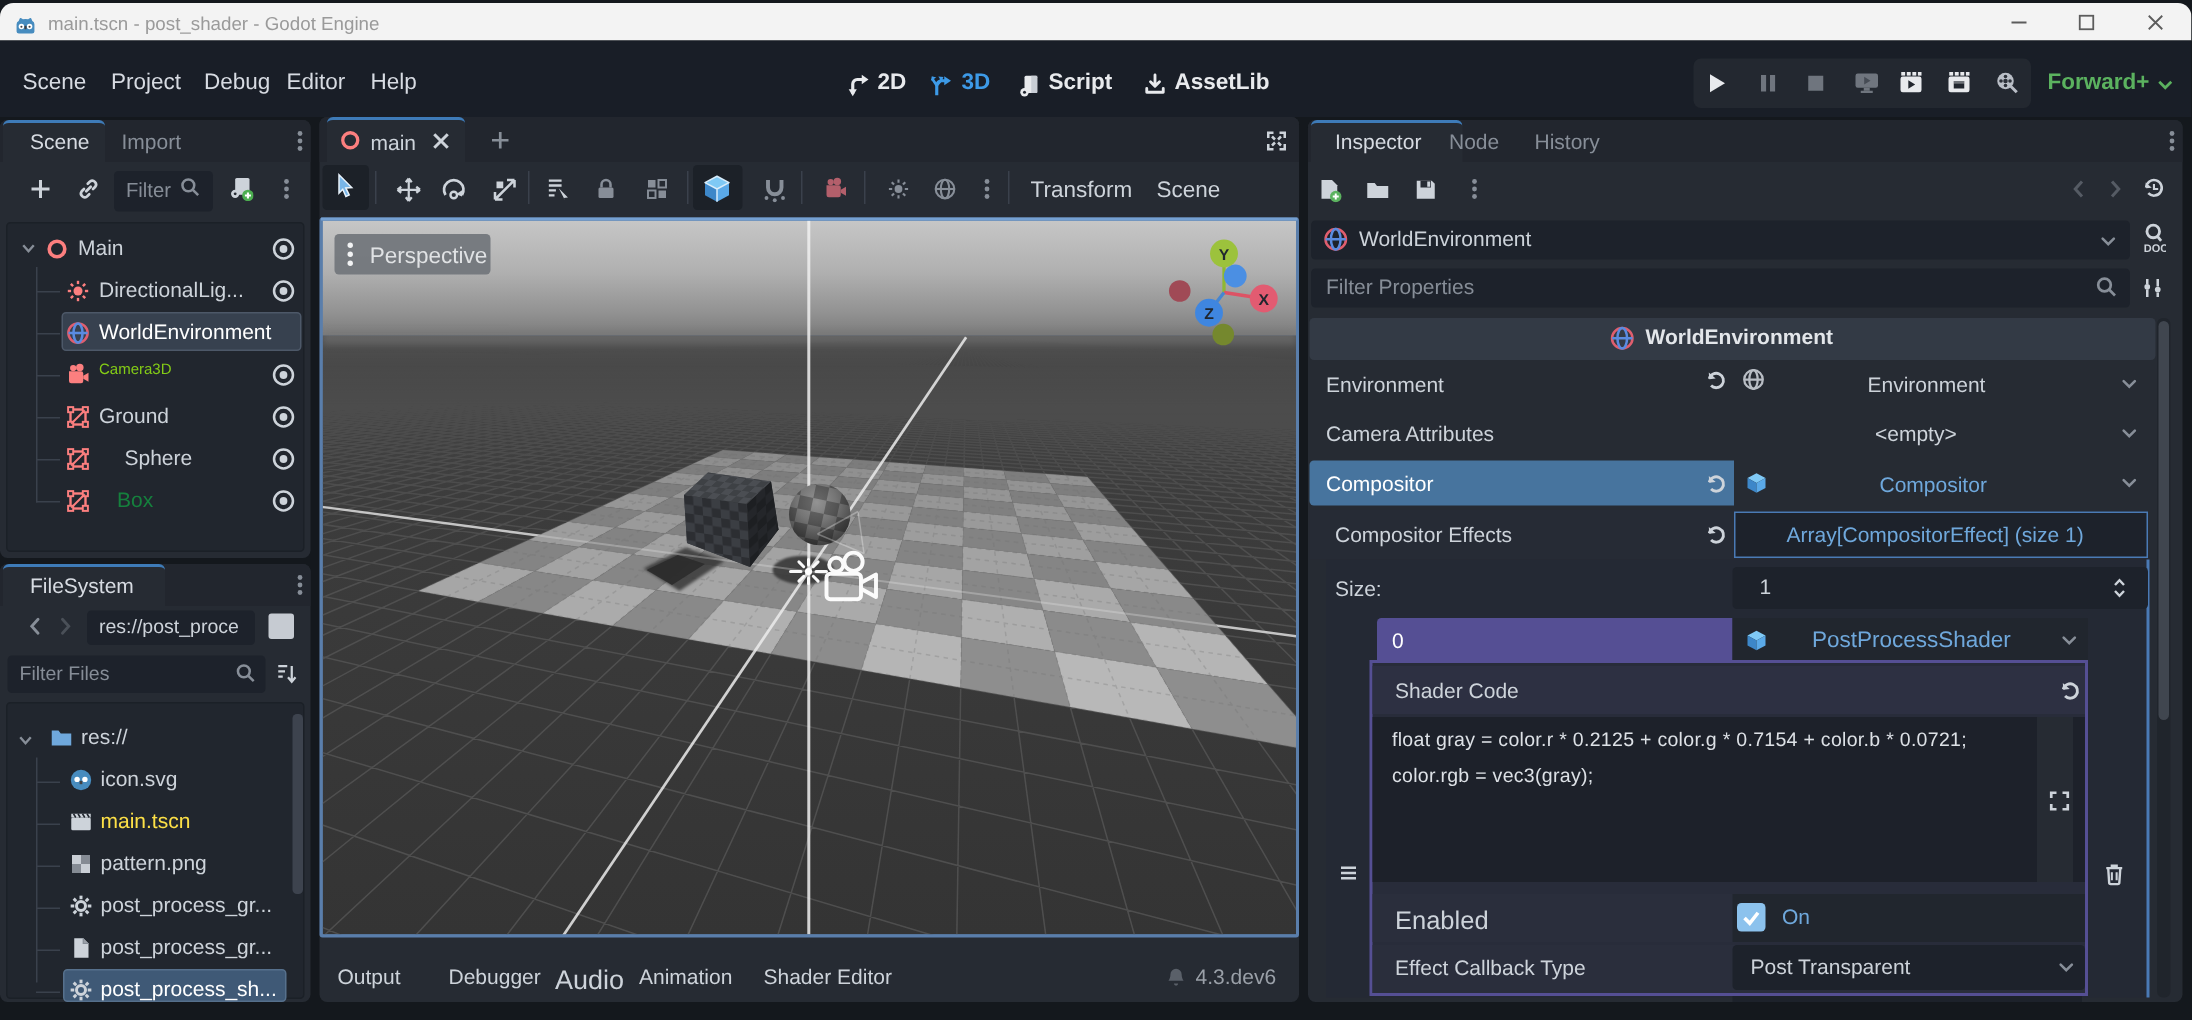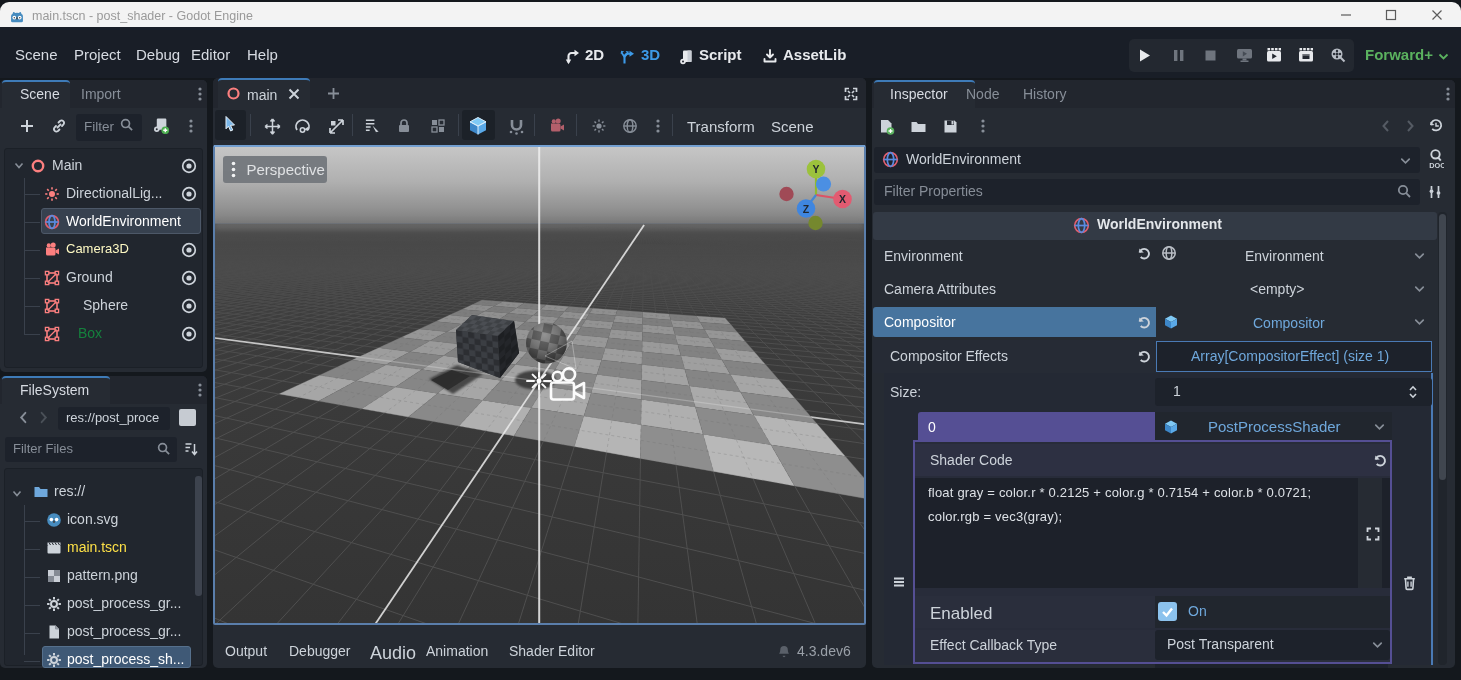--- a/index.html
+++ b/index.html
@@ -190,21 +190,21 @@
     <path d="M1.6 8 h12.8" stroke="#5a8be0" stroke-width="1.7"></path>
   </svg>
 <div class="abs" style="left:66px;top:213px;font-size:14px;color:#fff;white-space:nowrap">WorldEnvironment</div>
 <div class="abs" style="left:24px;top:250px;width:16px;height:1px;background:#3a414c"></div>
 <svg class="ic" style="left:44px;top:242px;" width="16" height="16" viewBox="0 0 16 16">
     <path d="M2 5.5 h8 a1.5 1.5 0 0 1 1.5 1.5 v5 a1.5 1.5 0 0 1 -1.5 1.5 h-6.5 a1.5 1.5 0 0 1 -1.5 -1.5 Z" fill="#fc7f7f"></path>
     <path d="M11.5 8.5 L15 6.5 V12.5 L11.5 10.5" fill="#fc7f7f"></path>
     <circle cx="4.8" cy="3.4" r="2.1" fill="#fc7f7f"></circle>
     <circle cx="9.2" cy="3" r="2.5" fill="#fc7f7f"></circle>
   </svg>
-<div class="abs" style="left:66px;top:241px;font-size:13px;color:#fef9c3;white-space:nowrap">Camera3D</div>
+<div class="abs" style="left:66px;top:241px;font-size:10px;color:#84cc16;white-space:nowrap">Camera3D</div>
 <svg class="ic" style="left:181px;top:242px;" width="16" height="16" viewBox="0 0 16 16">
     <circle cx="8" cy="8" r="6.3" fill="none" stroke="#cdd3da" stroke-width="1.7"></circle>
     <circle cx="8" cy="8" r="2.6" fill="#cdd3da"></circle>
   </svg>
 <div class="abs" style="left:24px;top:278px;width:16px;height:1px;background:#3a414c"></div>
 <svg class="ic" style="left:44px;top:270px;" width="16" height="16" viewBox="0 0 16 16">
     <rect x="3" y="3" width="10" height="10" fill="none" stroke="#fc7f7f" stroke-width="1.6"></rect>
     <rect x="1.4" y="1.4" width="3.4" height="3.4" fill="#262b33" stroke="#fc7f7f" stroke-width="1.3"></rect>
     <rect x="11.2" y="1.4" width="3.4" height="3.4" fill="#262b33" stroke="#fc7f7f" stroke-width="1.3"></rect>
     <rect x="1.4" y="11.2" width="3.4" height="3.4" fill="#262b33" stroke="#fc7f7f" stroke-width="1.3"></rect>
@@ -653,21 +653,21 @@
 <circle cx="816" cy="169" r="9.3" fill="#9cc23c"></circle>
         <text x="816" y="173" text-anchor="middle" font-family="Liberation Sans, sans-serif" font-size="10.5" font-weight="bold" fill="#20262e">Y</text>
 <circle cx="842.5" cy="199" r="9.3" fill="#e25b71"></circle>
         <text x="842.5" y="203" text-anchor="middle" font-family="Liberation Sans, sans-serif" font-size="10.5" font-weight="bold" fill="#20262e">X</text>
 <circle cx="806" cy="208.5" r="9.3" fill="#3f86e0"></circle>
         <text x="806" y="212.5" text-anchor="middle" font-family="Liberation Sans, sans-serif" font-size="10.5" font-weight="bold" fill="#20262e">Z</text>
 </g>
     </svg>
   </div>
 <div class="abs txt" style="left:225px;top:643px;font-size:14px">Output</div>
-<div class="abs txt" style="left:289px;top:643px;font-size:14px">Debugger</div>
+<div class="abs txt" style="left:299px;top:643px;font-size:14px">Debugger</div>
 <div class="abs txt" style="left:370px;top:643px;font-size:18px">Audio</div>
 <div class="abs txt" style="left:426px;top:643px;font-size:14px">Animation</div>
 <div class="abs txt" style="left:509px;top:643px;font-size:14px">Shader Editor</div>
 <svg class="ic" style="left:777px;top:644px;" width="15" height="15" viewBox="0 0 16 16">
     <path d="M7.5 2 a4 4 0 0 1 4 4 c0 3 1.5 4.5 1.5 4.5 H2 c0 0 1.5-1.5 1.5-4.5 a4 4 0 0 1 4-4 Z M6 12.5 a1.5 1.5 0 0 0 3 0" fill="#5a6069"></path>
   </svg>
 <div class="abs dim" style="left:797px;top:643px;font-size:14px;color:#9aa0a8">4.3.dev6</div>
 <div class="panel" style="left:872px;top:80px;width:583px;height:588px"></div>
 <div class="abs" style="left:872px;top:80px;width:583px;height:28px;background:#22262e;border-radius:5px 5px 0 0"></div>
 <div class="abs tabsel" style="left:874px;top:80px;width:101px;height:28px;border-radius:4px 4px 0 0;font-size:14px;padding-left:16px;line-height:25px">Inspector</div>

